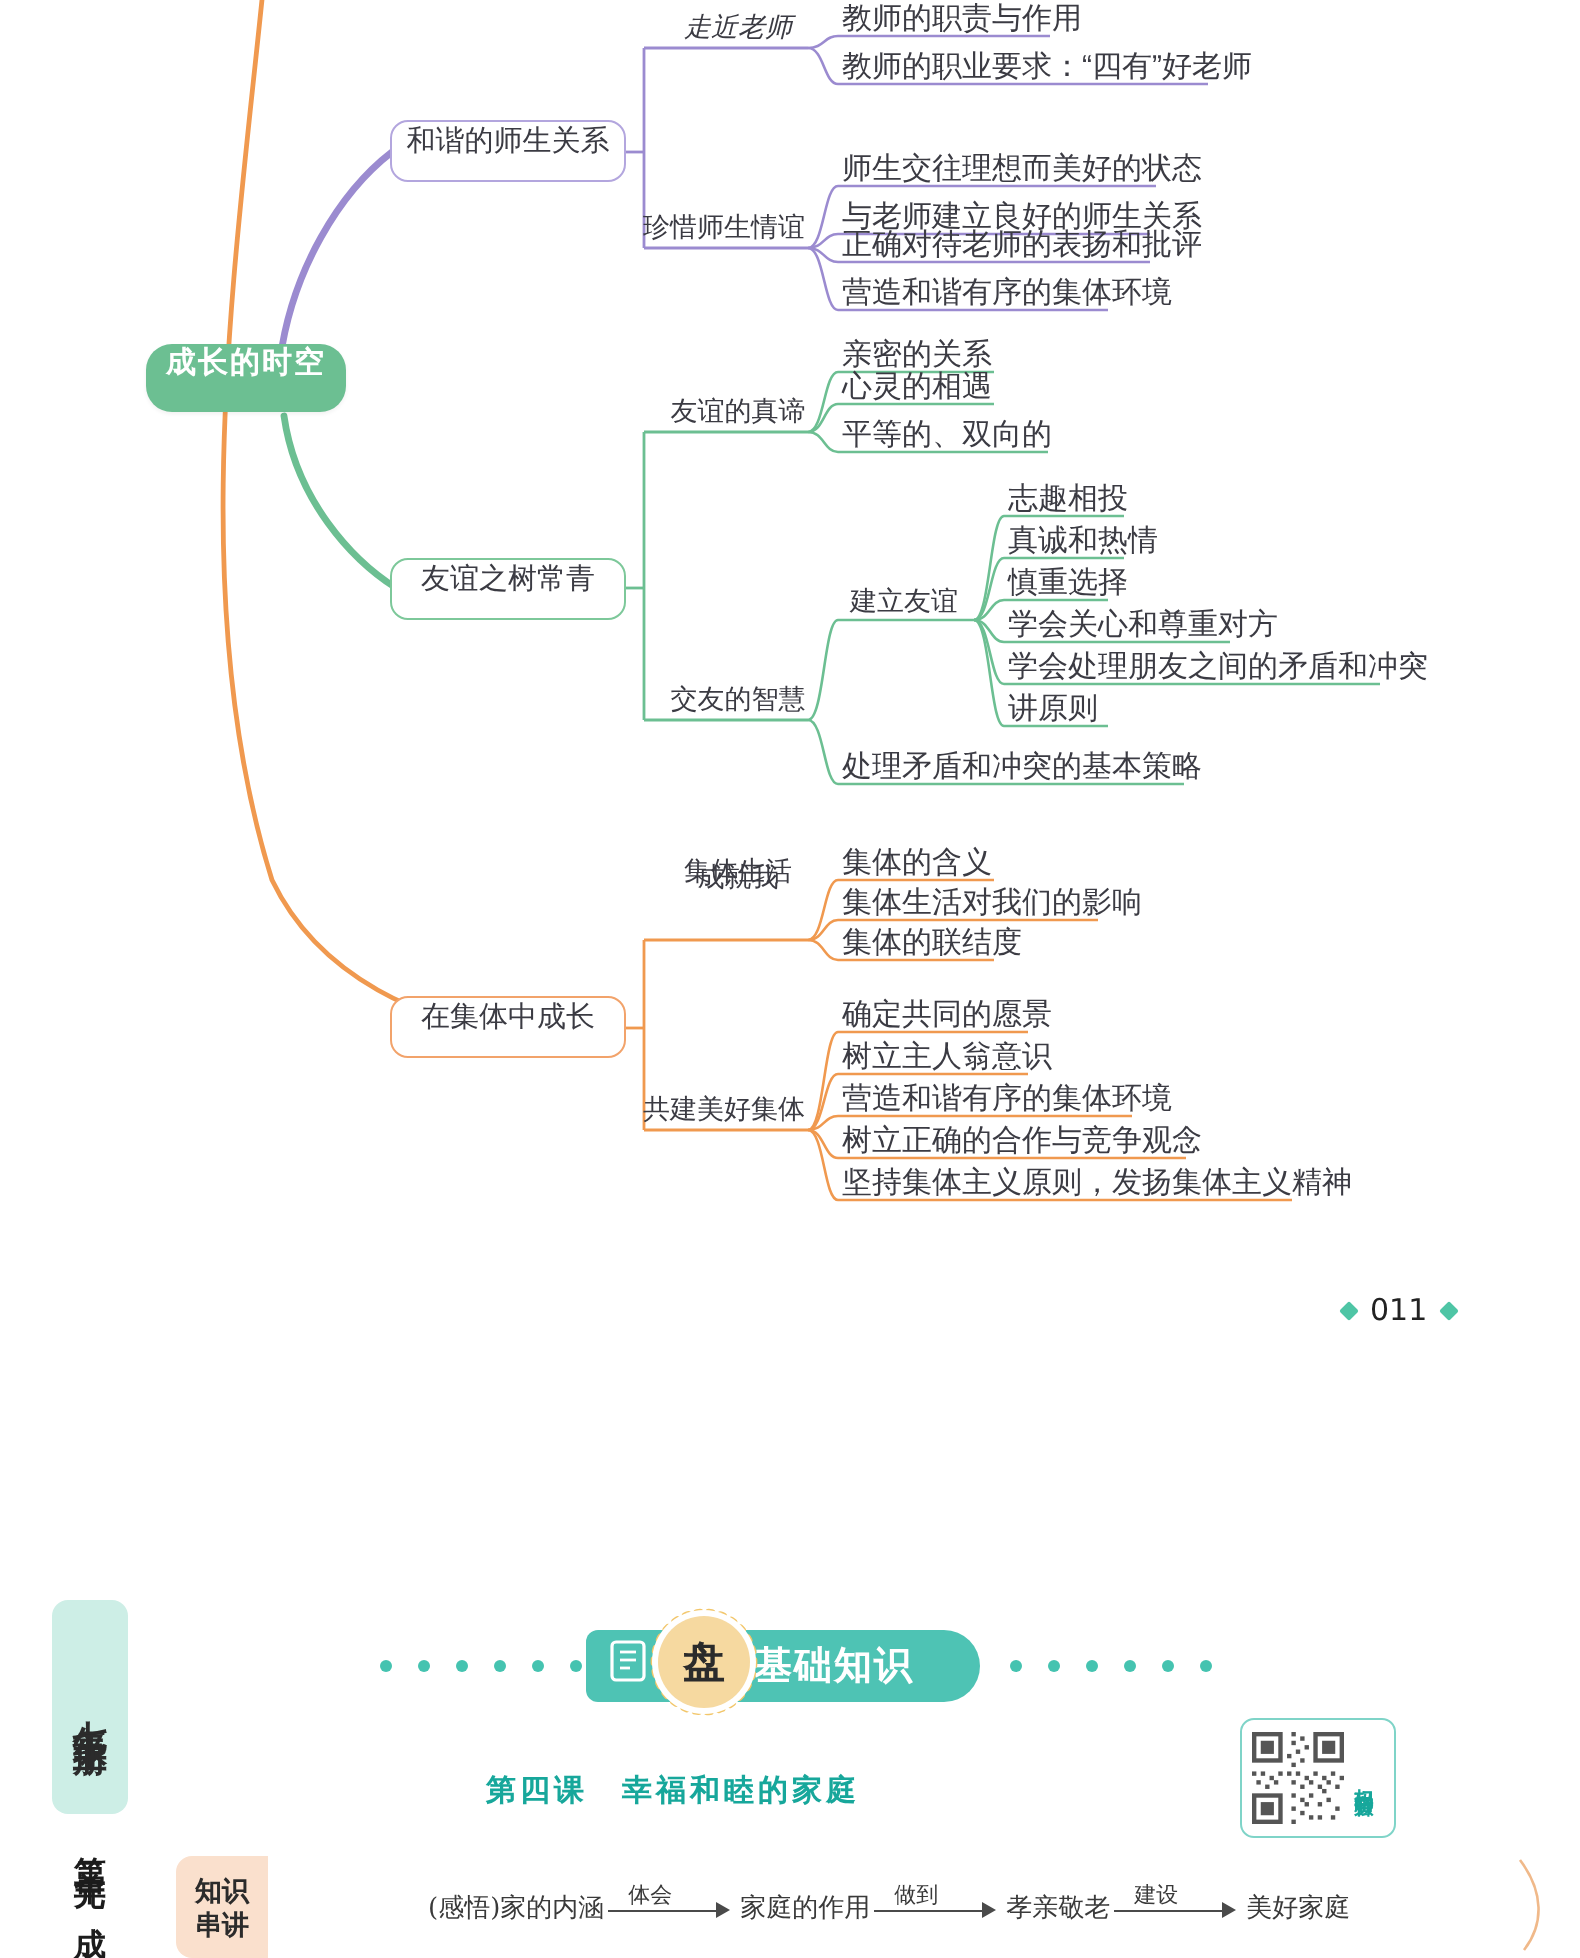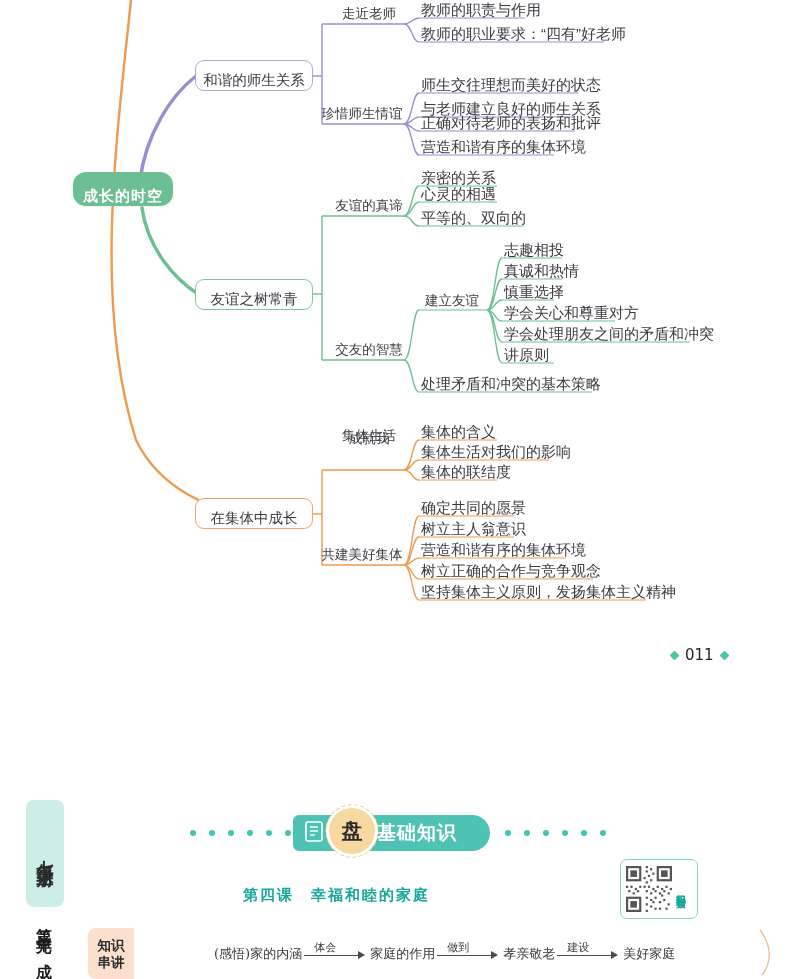--- a/index.html
+++ b/index.html
@@ -7,21 +7,21 @@
     width:790px;height:979px;background:#ffffff;
     font-family:"Liberation Sans","DejaVu Sans",sans-serif;
     position:relative;overflow:hidden;
   }
   .layer{position:absolute;left:0;top:0;width:790px;height:979px;}
   svg.layer{pointer-events:none;}
 
   
   .node{
     position:absolute;box-sizing:border-box;
-    display:flex;align-items:flex-end;justify-content:center;
+    display:flex;align-items:flex-start;justify-content:center;
     white-space:nowrap;
   }
   .root-node{
     background:#6cbf92;color:#ffffff;font-weight:bold;
     border-radius:13px;font-size:15px;letter-spacing:1px;
     box-shadow:0 1px 2px rgba(0,0,0,.06);
   }
   .branch-node{
     background:#ffffff;border:1.4px solid #b3a6de;border-radius:9px;
     color:#3b3b43;font-size:14.5px;
@@ -208,21 +208,21 @@
 <div class="node branch-node" style="left:195px;top:60px;width:118px;height:31px;">
   <span>和谐的师生关系</span>
 </div>
 <div class="node branch-node green" style="left:195px;top:279px;width:118px;height:31px;">
   <span>友谊之树常青</span>
 </div>
 <div class="node branch-node orange" style="left:195px;top:498px;width:118px;height:31px;">
   <span>在集体中成长</span>
 </div>
 
-<div class="sublabel" style="left:333px;top:6px;width:72px;">走近老师</div>
+<div class="sublabel" style="left:333px;top:6px;width:72px;font-style:italic;">走近老师</div>
 <div class="sublabel" style="left:318px;top:106px;width:88px;">珍惜师生情谊</div>
 
 <div class="sublabel" style="left:333px;top:198px;width:72px;">友谊的真谛</div>
 <div class="sublabel" style="left:333px;top:342px;width:72px;">交友的智慧</div>
 <div class="sublabel" style="left:416px;top:293px;width:72px;">建立友谊</div>
 
 <div class="sublabel" style="left:331px;top:428px;width:76px;">集体生活</div>
 <div class="sublabel" style="left:331px;top:431px;width:76px;">成就我</div>
 <div class="sublabel" style="left:318px;top:547px;width:88px;text-align:center;">共建美好集体</div>
 

